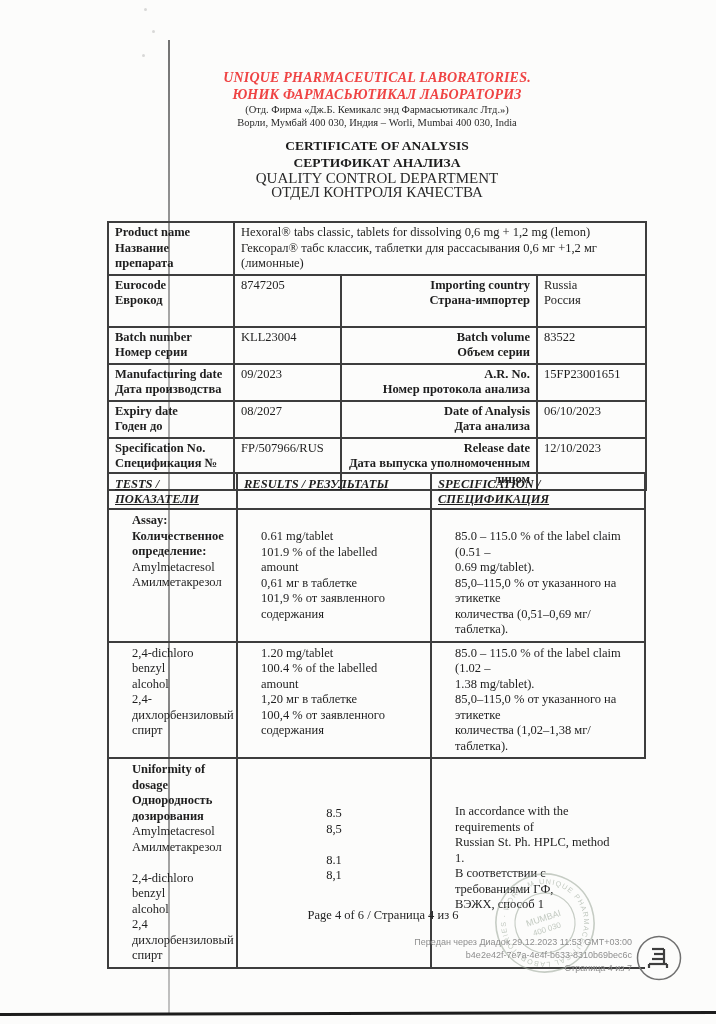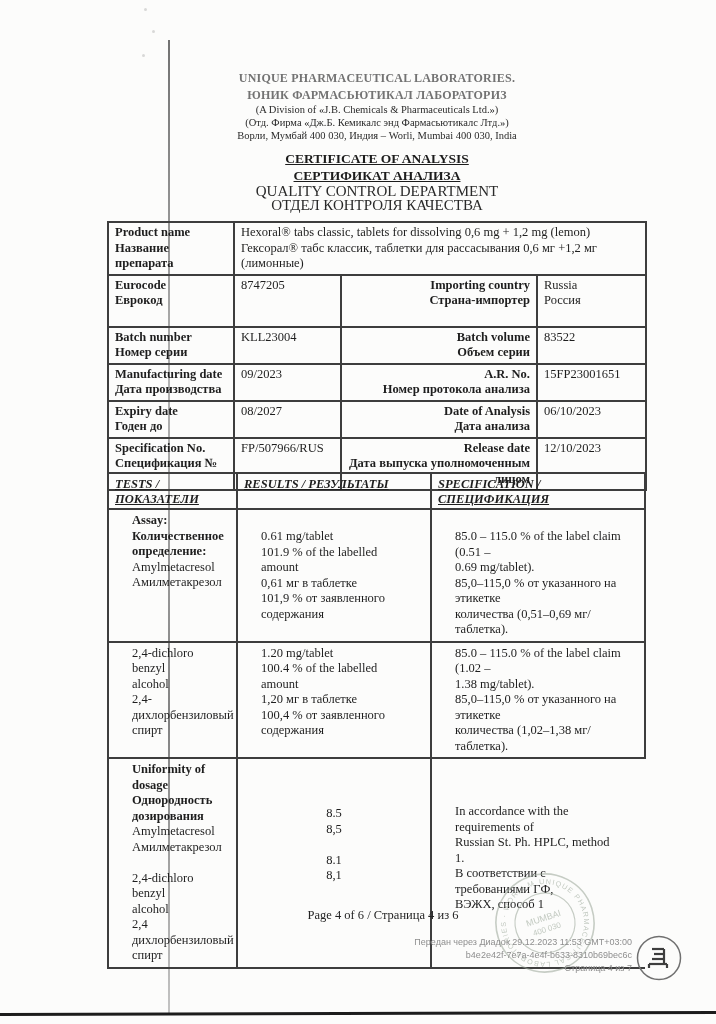--- a/index.html
+++ b/index.html
@@ -10,24 +10,24 @@
   }
   
   .vline { position:absolute; left:168px; top:40px; width:2px; height:974px;
     background:linear-gradient(180deg, rgba(90,90,90,.85), rgba(120,120,120,.55) 35%, rgba(100,100,100,.8) 70%, rgba(140,140,140,.5)); }
   .bottom-rule { position:absolute; left:0; top:1012px; width:716px; height:2.5px;
     background:#1c1c1c; transform:rotate(-0.18deg); }
   .speck { position:absolute; width:3px; height:3px; border-radius:50%; background:rgba(0,0,0,.14); }
 
   
   .hdr { position:absolute; left:107px; top:70px; width:540px; text-align:center; }
-  .hdr .company { font-weight:bold; font-size:12px; line-height:16.5px; letter-spacing:.2px; color:#737373; }
+  .hdr .company { font-weight:bold; font-size:14px; line-height:16.5px; letter-spacing:.2px; color:#ef4444;font-style:italic; }
   .hdr .division { font-size:10.5px; line-height:13px; color:#2a2a2a; }
   .hdr .gap { height:9px; }
-  .hdr .cert { font-weight:bold; font-size:13.5px; line-height:16.5px; color:#1c1c1c;text-decoration:underline; }
+  .hdr .cert { font-weight:bold; font-size:13.5px; line-height:16.5px; color:#1c1c1c; }
   .hdr .dept { font-size:15px; line-height:14px; color:#2a2a2a; }
 
   
   table { border-collapse:collapse; table-layout:fixed; position:absolute; background:transparent; }
   td, th { border:2px solid #3d3d3d; vertical-align:top; padding:2px 6px;
     font-size:12.5px; line-height:15.5px; white-space:pre-line; color:#1e1e1e; }
   .t1 { left:107px; top:221px; width:538px; }
   .t2 { left:107px; top:472px; width:537px; }
   .lbl { font-weight:bold; }
   .lbl2 { font-weight:bold; text-align:right; }
@@ -59,21 +59,20 @@
 <div class="page">
 
   <div class="vline"></div>
   <div class="speck" style="left:144px;top:8px"></div>
   <div class="speck" style="left:152px;top:30px"></div>
   <div class="speck" style="left:142px;top:54px"></div>
 
   <div class="hdr">
     <div class="company">UNIQUE PHARMACEUTICAL LABORATORIES.</div>
     <div class="company">ЮНИК ФАРМАСЬЮТИКАЛ ЛАБОРАТОРИЗ</div>
-    <div class="division">(A Division of «J.B. Chemicals &amp; Pharmaceuticals Ltd.»)</div>
     <div class="division">(Отд. Фирма «Дж.Б. Кемикалс энд Фармасьютикалс Лтд.»)</div>
     <div class="division">Ворли, Мумбай 400 030, Индия – Worli, Mumbai 400 030, India</div>
     <div class="gap"></div>
     <div class="cert">CERTIFICATE OF ANALYSIS</div>
     <div class="cert">СЕРТИФИКАТ АНАЛИЗА</div>
     <div class="dept">QUALITY CONTROL DEPARTMENT</div>
     <div class="dept">ОТДЕЛ КОНТРОЛЯ КАЧЕСТВА</div>
   </div>
 
   <table class="t1">

